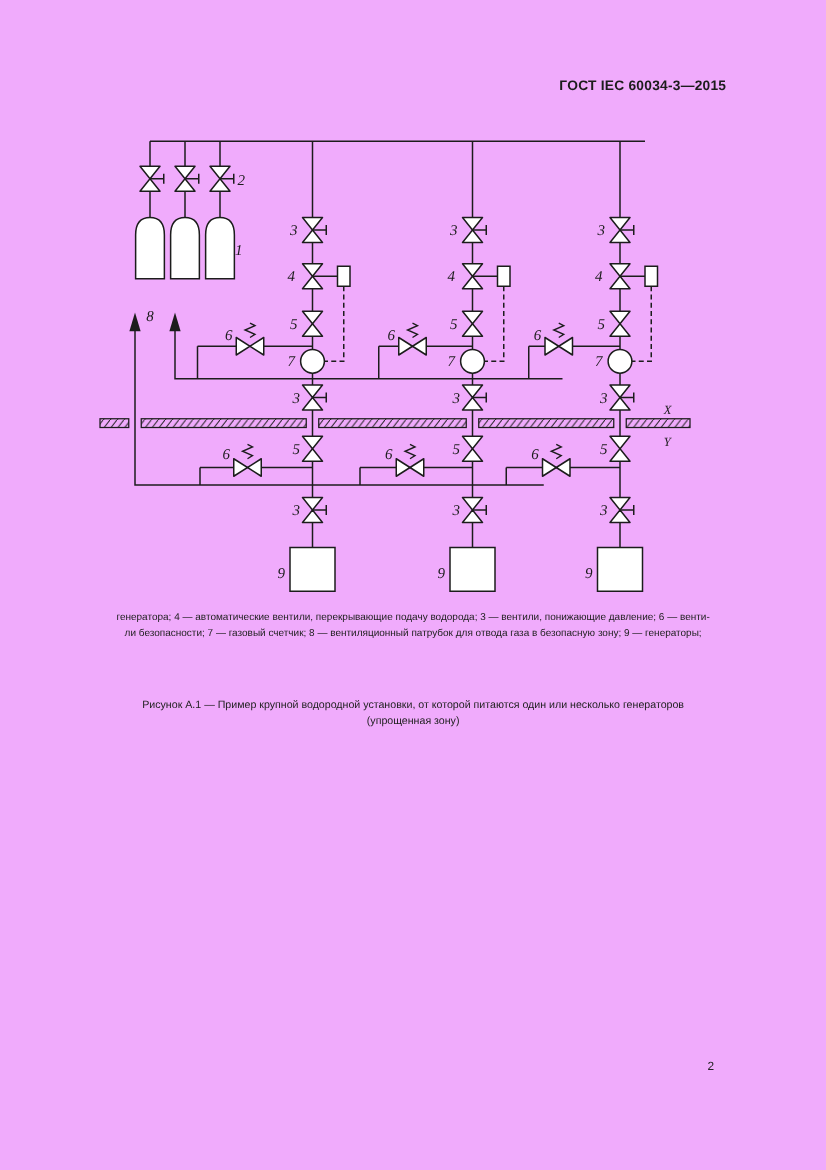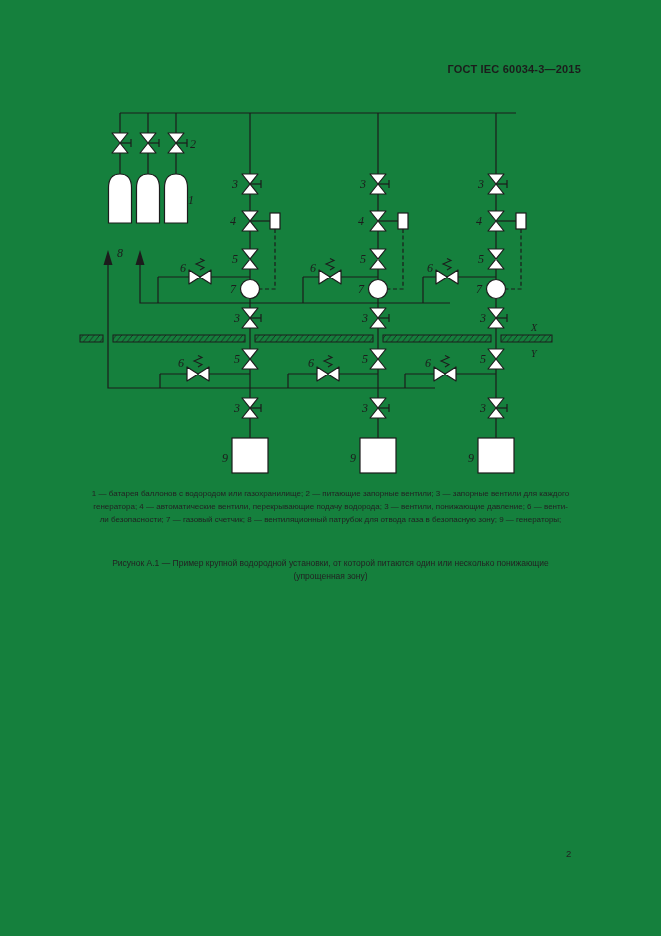--- a/index.html
+++ b/index.html
@@ -1,16 +1,16 @@
 <!DOCTYPE html>
 <html><head>
 <meta charset="utf-8">
 <style>
   html,body{margin:0;padding:0;background:#ffffff;}
-  #page{position:relative;width:661px;height:936px;background:#15803d;overflow:hidden;
+  #page{position:relative;width:661px;height:936px;background:#f0abfc;overflow:hidden;
         font-family:"Liberation Sans",sans-serif;color:#1c1c1c;}
   #doc-header{position:absolute;top:63px;right:80px;font-size:11px;font-weight:bold;
         letter-spacing:.2px;white-space:nowrap;}
   #diagram-svg{position:absolute;top:0;left:0;}
   .pipe{stroke:#1c1c1c;stroke-width:1.2;fill:none;}
   .dash{stroke-dasharray:4 2.6;}
   .dev{fill:#fff;stroke:#1c1c1c;stroke-width:1.2;}
   .arrowhead{fill:#1c1c1c;stroke:none;}
   .lbl{font-family:"Liberation Serif",serif;font-style:italic;font-size:12px;fill:#1c1c1c;}
   .lbl-e{text-anchor:end;}
@@ -171,24 +171,23 @@
       <rect x="113" y="335" width="132" height="7" fill="url(#hatch)" stroke="#1c1c1c" stroke-width="1"></rect>
       <rect x="255" y="335" width="118" height="7" fill="url(#hatch)" stroke="#1c1c1c" stroke-width="1"></rect>
       <rect x="383" y="335" width="108" height="7" fill="url(#hatch)" stroke="#1c1c1c" stroke-width="1"></rect>
       <rect x="501" y="335" width="51" height="7" fill="url(#hatch)" stroke="#1c1c1c" stroke-width="1"></rect>
       <text class="lbl-sm" x="531" y="331">X</text>
       <text class="lbl-sm" x="531" y="357">Y</text>
     </g>
   </svg>
 
   <div id="caption">
-    <div>1 — батарея баллонов с водородом или газохранилище; 2 — питающие запорные вентили; 3 — запорные вентили для каждого</div>
     <div>генератора; 4 — автоматические вентили, перекрывающие подачу водорода; 3 — вентили, понижающие давление; 6 — венти-</div>
     <div>ли безопасности; 7 — газовый счетчик; 8 — вентиляционный патрубок для отвода газа в безопасную зону; 9 — генераторы;</div>
   </div>
 
   <div id="fig-title">
-    <div>Рисунок А.1 — Пример крупной водородной установки, от которой питаются один или несколько понижающие</div>
+    <div>Рисунок А.1 — Пример крупной водородной установки, от которой питаются один или несколько генераторов</div>
     <div>(упрощенная зону)</div>
   </div>
 
   <div id="page-number">2</div>
 </div>
 
 </body></html>

